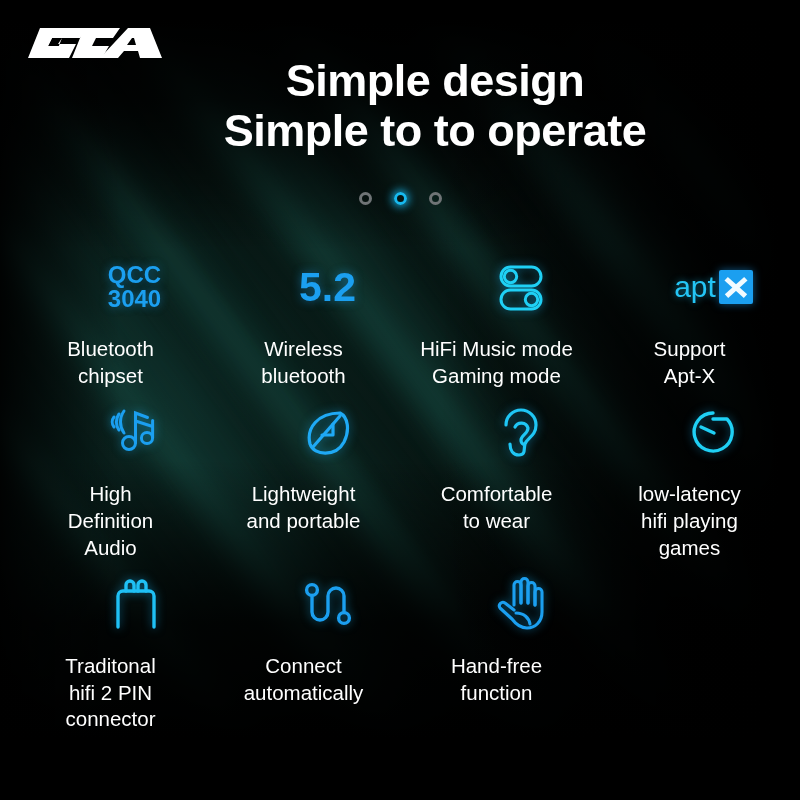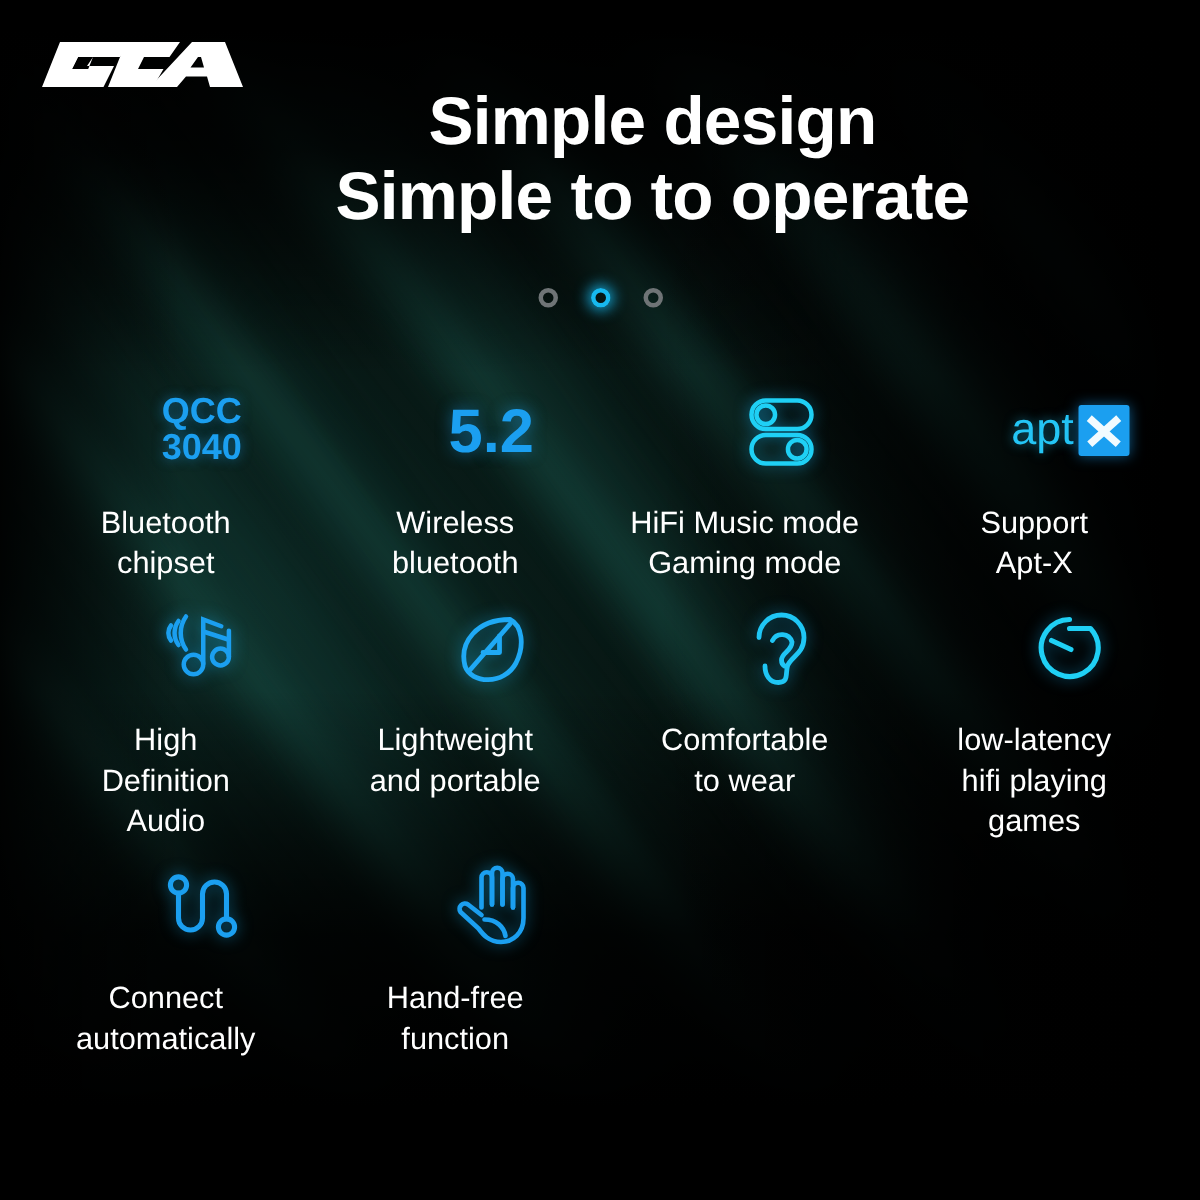--- a/index.html
+++ b/index.html
@@ -276,20 +276,32 @@
           <svg width="54" height="54" viewBox="0 0 54 54" fill="none" stroke="#1fd0f5" stroke-width="3.4" stroke-linecap="round" stroke-linejoin="round">
             <path d="M26 8 A19 19 0 1 0 40 14 L26 14"></path>
             <path d="M14 22 L27 28"></path>
           </svg>
         </div>
         <div class="cap">low-latency
 hifi playing
 games</div>
       </div>
 
+      <div class="cell">
+        <div class="ico">
+          <svg width="56" height="58" viewBox="0 0 56 58" fill="none" stroke="#1fc0f5" stroke-width="3.4" stroke-linecap="round" stroke-linejoin="round">
+            <path d="M19 16 V10 a4 4 0 0 1 8 0 v6"></path>
+            <path d="M31 16 V10 a4 4 0 0 1 8 0 v6"></path>
+            <path d="M11 52 V21 a5 5 0 0 1 5 -5 h26 a5 5 0 0 1 5 5 v31"></path>
+          </svg>
+        </div>
+        <div class="cap">Traditonal
+hifi 2 PIN
+connector</div>
+      </div>
 
       <div class="cell">
         <div class="ico">
           <svg width="56" height="56" viewBox="0 0 56 56" fill="none" stroke="#1b9ff0" stroke-width="3.4" stroke-linecap="round" stroke-linejoin="round">
             <circle cx="12" cy="14" r="5.4"></circle>
             <circle cx="44" cy="42" r="5.4"></circle>
             <path d="M12 19.5 V36 a8 8 0 0 0 16 0 V20 a8 8 0 0 1 16 0 V36.5"></path>
           </svg>
         </div>
         <div class="cap">Connect

